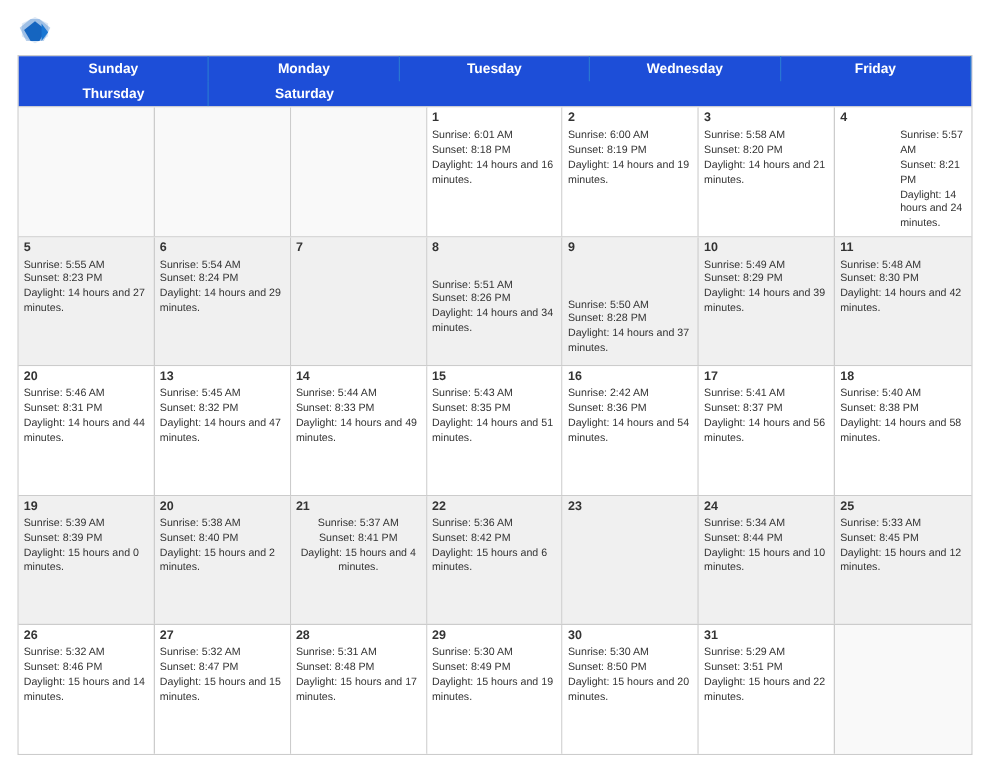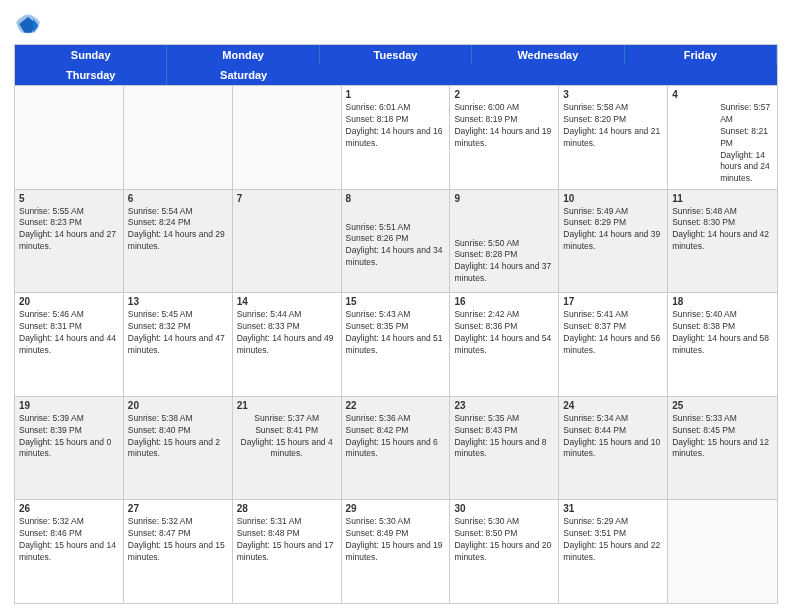--- a/index.html
+++ b/index.html
@@ -283,23 +283,20 @@
 Daylight: 15 hours and 4 minutes.</div>
           </div>
           <div class="cal-cell shaded">
             <div class="day-num">22</div>
             <div class="day-detail" style="white-space: pre-line;">Sunrise: 5:36 AM
 Sunset: 8:42 PM
 Daylight: 15 hours and 6 minutes.</div>
           </div>
           <div class="cal-cell shaded">
             <div class="day-num">23</div>
-            <div class="day-detail" style="white-space: pre-line;">Sunrise: 5:35 AM
-Sunset: 8:43 PM
-Daylight: 15 hours and 8 minutes.</div>
           </div>
           <div class="cal-cell shaded">
             <div class="day-num">24</div>
             <div class="day-detail" style="white-space: pre-line;">Sunrise: 5:34 AM
 Sunset: 8:44 PM
 Daylight: 15 hours and 10 minutes.</div>
           </div>
           <div class="cal-cell shaded">
             <div class="day-num">25</div>
             <div class="day-detail" style="white-space: pre-line;">Sunrise: 5:33 AM

